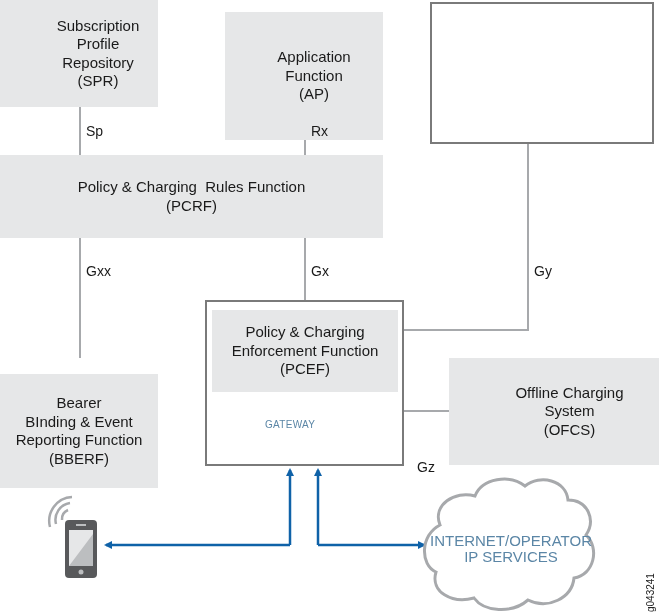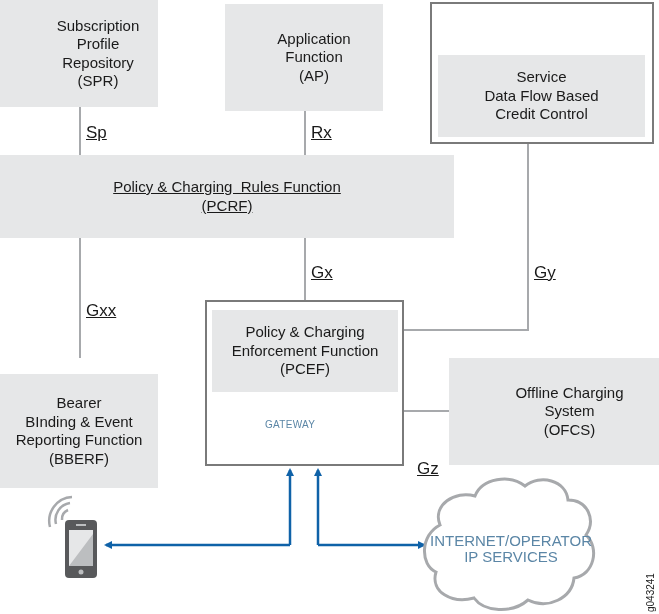--- a/index.html
+++ b/index.html
@@ -1,21 +1,21 @@
 <!DOCTYPE html>
 <html><head>
 <meta charset="utf-8">
 <style>
   html, body { margin:0; padding:0; background:#ffffff; }
   body { width:659px; height:614px; position:relative; overflow:hidden;
          font-family:"Liberation Sans", "DejaVu Sans", sans-serif; color:#1a1a1a; }
   .box { position:absolute; background:#e6e7e8; display:flex; align-items:center; justify-content:center;
          text-align:center; font-size:15px; line-height:18.5px; box-sizing:border-box; }
   .outline { position:absolute; border:2px solid #7a7a7a; box-sizing:border-box; background:#fff; }
-  .label { position:absolute; font-size:17px; color:#1a1a1a;text-decoration:underline; }
+  .label { position:absolute; font-size:14px; color:#1a1a1a; }
   .lines { position:absolute; left:0; top:0; }
   .line-text { white-space:pre-line; }
   .gw-text { position:absolute; color:#5b86a6; font-size:10px; letter-spacing:0.3px; }
   .cloud-text { position:absolute; color:#5b86a6; font-size:15px; text-align:center; line-height:16px; white-space:pre-line; }
   .fig-id { position:absolute; font-size:10px; color:#222; transform:rotate(-90deg); transform-origin:left top; }
 </style>
 </head>
 <body>
 
 <svg class="lines" width="659" height="614">
@@ -55,35 +55,30 @@
   </g>
 </svg>
 
 <div class="box line-text" style="left:0;top:0;width:158px;height:107px;padding-left:38px;">
   <span class="line-text">Subscription
 Profile
 Repository
 (SPR)</span>
 </div>
 
-<div class="box" style="left:225px;top:4px;width:158px;height:107px;padding-left:20px;">
+<div class="box" style="left:225px;top:12px;width:158px;height:128px;padding-left:20px;">
   <span class="line-text">Application
 Function
 (AP)</span>
 </div>
 
 <div class="outline" style="left:430px;top:2px;width:224px;height:142px;">
-  <div class="box" style="left:6px;top:51px;width:207px;height:82px;">
-    <span class="line-text">Service
-Data Flow Based
-Credit Control</span>
-  </div>
 </div>
 
-<div class="box" style="left:0;top:155px;width:454px;height:83px;text-decoration:underline;">
+<div class="box" style="left:0;top:155px;width:383px;height:83px;">
   <span class="line-text" style="white-space:pre;">Policy &amp; Charging  Rules Function
 (PCRF)</span>
 </div>
 
 <div class="outline" style="left:205px;top:300px;width:199px;height:166px;">
   <div class="box" style="left:5px;top:8px;width:186px;height:82px;">
     <span class="line-text">Policy &amp; Charging
 Enforcement Function
 (PCEF)</span>
   </div>
@@ -98,21 +93,21 @@
 </div>
 
 <div class="box" style="left:449px;top:358px;width:241px;height:107px;">
   <span class="line-text">Offline Charging
 System
 (OFCS)</span>
 </div>
 
 <div class="label" style="left:86px;top:123px;">Sp</div>
 <div class="label" style="left:311px;top:123px;">Rx</div>
-<div class="label" style="left:86px;top:263px;margin-top:38px;">Gxx</div>
+<div class="label" style="left:86px;top:263px;">Gxx</div>
 <div class="label" style="left:311px;top:263px;">Gx</div>
 <div class="label" style="left:534px;top:263px;">Gy</div>
 <div class="label" style="left:417px;top:414px;margin-top:45px;">Gz</div>
 
 <div class="cloud-text" style="left:430px;top:533px;width:162px;">INTERNET/OPERATOR
 IP SERVICES</div>
 
 <div class="fig-id" style="left:645px;top:612px;">g043241</div>
 
 </body></html>

